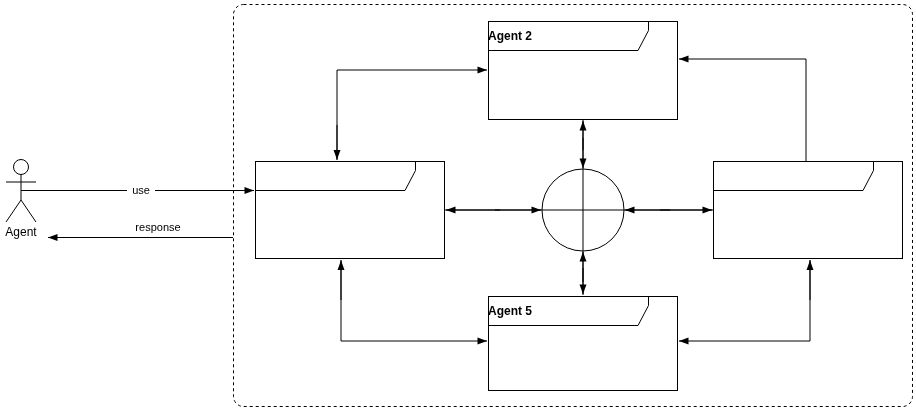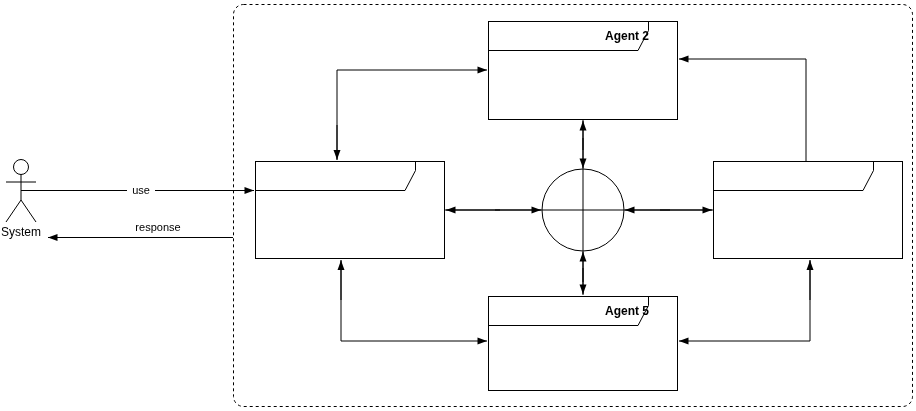--- a/index.html
+++ b/index.html
@@ -39,21 +39,21 @@
   
   .lbl {
     position: absolute;
     color: #000000;
     white-space: nowrap;
   }
   .agent-lbl {
     font-size: 12px;
     font-weight: bold;
     line-height: 14px;
-    text-align: right;
+    text-align: left;
   }
   .actor-lbl {
     font-size: 12px;
     line-height: 14px;
     text-align: center;
   }
   .edge-lbl {
     font-size: 11px;
     line-height: 12px;
     text-align: center;
@@ -133,18 +133,18 @@
 
     <g>
       <polyline class="stroke" points="810,260 810,341 679,341" marker-end="url(#arrow)"></polyline>
       <line class="stroke" x1="810" y1="300" x2="810" y2="260.5" marker-end="url(#arrow)"></line>
     </g>
   </svg>
 
   <div class="lbl agent-lbl" style="left:488px; top:29px; width:161px;">Agent 2</div>
   <div class="lbl agent-lbl" style="left:488px; top:304px; width:161px;">Agent 5</div>
 
-  <div class="lbl actor-lbl" style="left:0px; top:225px; width:42px;">System</div>
+  <div class="lbl actor-lbl" style="left:0px; top:225px; width:42px;">Agent</div>
 
   <div class="lbl edge-lbl" style="left:127px; top:184px; width:26px;">use</div>
   <div class="lbl edge-lbl" style="left:131px; top:221px; width:52px;">response</div>
 
 </div>
 
 </body></html>

